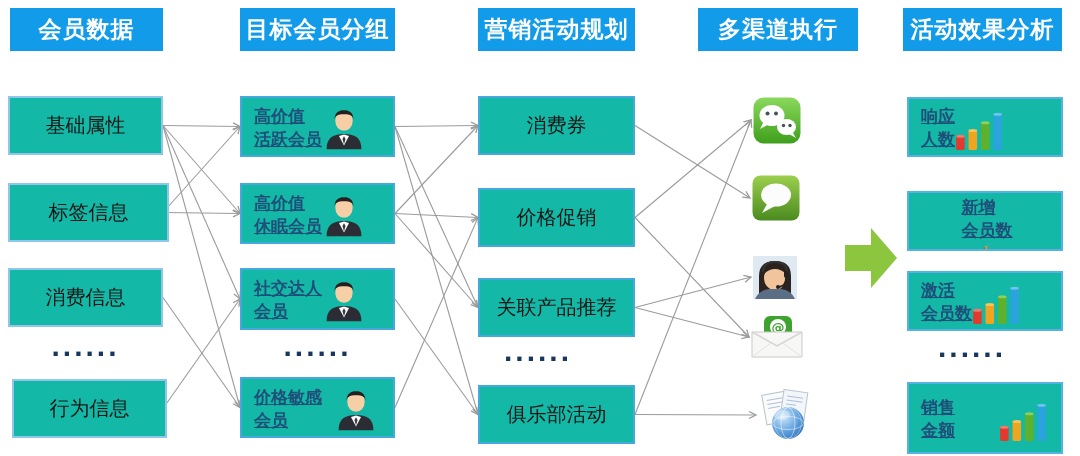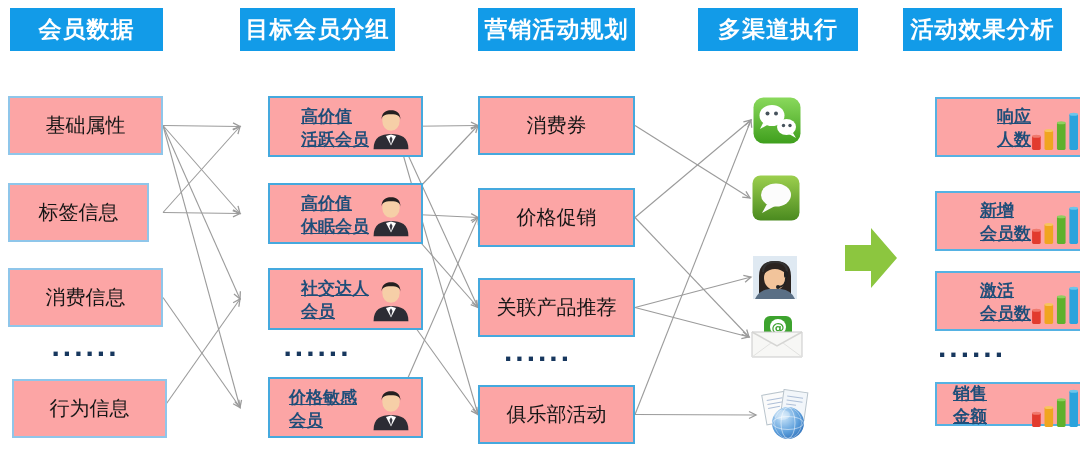--- a/index.html
+++ b/index.html
@@ -1,26 +1,26 @@
 <!DOCTYPE html>
 <html><head>
 <meta charset="utf-8">
 <style>
   html,body{margin:0;padding:0;background:#fff;}
   .canvas{position:relative;width:1080px;height:456px;background:#fff;overflow:hidden;
           font-family:"Liberation Sans","DejaVu Sans",sans-serif;}
   #connectors{position:absolute;left:0;top:0;z-index:1;}
   .hdr{position:absolute;height:43px;top:8px;background:#129BE8;color:#fff;z-index:3;
        font-weight:bold;font-size:23px;display:flex;align-items:center;justify-content:center;letter-spacing:1px;}
-  .box{position:absolute;background:#fca5a5;box-sizing:border-box;z-index:2;
+  .box{position:absolute;background:#14b8a6;box-sizing:border-box;z-index:2;
        border:2px solid #45A9DE;display:flex;align-items:center;justify-content:center;
        font-size:20px;color:#161616;}
   .c1{border-color:#8FC6EA;}
   .c5{border-color:#55B2E3;}
-  .split{justify-content:flex-end;padding:4px 8px 0 12px;margin-left:28px;}
+  .split{justify-content:flex-start;padding:4px 8px 0 12px;}
   .blue-label{color:#1F4E79;font-weight:bold;font-size:17px;line-height:1.35;}
   .blue-label span{display:block;text-decoration:underline;}
   .dots{position:absolute;z-index:2;text-align:center;color:#17375E;font-weight:900;
         font-size:30px;letter-spacing:3px;line-height:10px;height:18px;overflow:hidden;}
   .chan{position:absolute;z-index:2;}
   .garrow{position:absolute;z-index:2;}
 </style>
 </head>
 <body>
 
@@ -61,21 +61,21 @@
 
   <div class="hdr" style="left:10px;width:153px;">会员数据</div>
   <div class="hdr" style="left:240px;width:155px;">目标会员分组</div>
   <div class="hdr" style="left:478px;width:157px;">营销活动规划</div>
   <div class="hdr" style="left:698px;width:160px;">多渠道执行</div>
   <div class="hdr" style="left:903px;width:159px;">活动效果分析</div>
 
   <div class="box c1" style="left:8px;top:96px;width:155px;height:59px;">
       <span>基础属性</span>
     </div>
-  <div class="box c1" style="left:8px;top:183px;width:141px;height:59px;">
+  <div class="box c1" style="left:8px;top:183px;width:161px;height:59px;">
       <span>标签信息</span>
     </div>
   <div class="box c1" style="left:8px;top:268px;width:155px;height:59px;">
       <span>消费信息</span>
     </div>
   <div class="dots" style="left:8px;top:341px;width:155px;">......</div>
   <div class="box c1" style="left:12px;top:379px;width:155px;height:59px;">
       <span>行为信息</span>
     </div>
 
@@ -242,21 +242,21 @@
         <rect x="1" y="30" width="9" height="15" rx="1.5" fill="#e23b2e"></rect>
         <rect x="14" y="24" width="9" height="21" rx="1.5" fill="#f0a51f"></rect>
         <rect x="27" y="16" width="9" height="29" rx="1.5" fill="#5fb02c"></rect>
         <rect x="40" y="7" width="9" height="38" rx="1.5" fill="#2ba3dc"></rect>
         <ellipse cx="5.5" cy="30.5" rx="4.5" ry="1.6" fill="#f07a6e"></ellipse>
         <ellipse cx="18.5" cy="24.5" rx="4.5" ry="1.6" fill="#f7c45e"></ellipse>
         <ellipse cx="31.5" cy="16.5" rx="4.5" ry="1.6" fill="#8ed05e"></ellipse>
         <ellipse cx="44.5" cy="7.5" rx="4.5" ry="1.6" fill="#6cc5ea"></ellipse>
       </svg>
   </div>
-  <div class="box c5 split" style="left:907px;top:191px;width:156px;height:60px;">
+  <div class="box c5 split" style="left:907px;top:191px;width:156px;height:60px;flex-direction:column;">
     <span class="blue-label">
         <span>新增</span>
         <span>会员数</span>
       </span>
     <svg width="50" height="44" viewBox="0 0 52 46">
         <rect x="1" y="30" width="9" height="15" rx="1.5" fill="#e23b2e"></rect>
         <rect x="14" y="24" width="9" height="21" rx="1.5" fill="#f0a51f"></rect>
         <rect x="27" y="16" width="9" height="29" rx="1.5" fill="#5fb02c"></rect>
         <rect x="40" y="7" width="9" height="38" rx="1.5" fill="#2ba3dc"></rect>
         <ellipse cx="5.5" cy="30.5" rx="4.5" ry="1.6" fill="#f07a6e"></ellipse>
@@ -275,21 +275,21 @@
         <rect x="14" y="24" width="9" height="21" rx="1.5" fill="#f0a51f"></rect>
         <rect x="27" y="16" width="9" height="29" rx="1.5" fill="#5fb02c"></rect>
         <rect x="40" y="7" width="9" height="38" rx="1.5" fill="#2ba3dc"></rect>
         <ellipse cx="5.5" cy="30.5" rx="4.5" ry="1.6" fill="#f07a6e"></ellipse>
         <ellipse cx="18.5" cy="24.5" rx="4.5" ry="1.6" fill="#f7c45e"></ellipse>
         <ellipse cx="31.5" cy="16.5" rx="4.5" ry="1.6" fill="#8ed05e"></ellipse>
         <ellipse cx="44.5" cy="7.5" rx="4.5" ry="1.6" fill="#6cc5ea"></ellipse>
       </svg>
   </div>
   <div class="dots" style="left:907px;top:342px;width:130px;">......</div>
-  <div class="box c5 split" style="left:907px;top:382px;width:156px;height:44px;gap:44px;">
+  <div class="box c5 split" style="left:907px;top:382px;width:156px;height:72px;gap:44px;">
     <span class="blue-label">
         <span>销售</span>
         <span>金额</span>
       </span>
     <svg width="50" height="44" viewBox="0 0 52 46">
         <rect x="1" y="30" width="9" height="15" rx="1.5" fill="#e23b2e"></rect>
         <rect x="14" y="24" width="9" height="21" rx="1.5" fill="#f0a51f"></rect>
         <rect x="27" y="16" width="9" height="29" rx="1.5" fill="#5fb02c"></rect>
         <rect x="40" y="7" width="9" height="38" rx="1.5" fill="#2ba3dc"></rect>
         <ellipse cx="5.5" cy="30.5" rx="4.5" ry="1.6" fill="#f07a6e"></ellipse>

